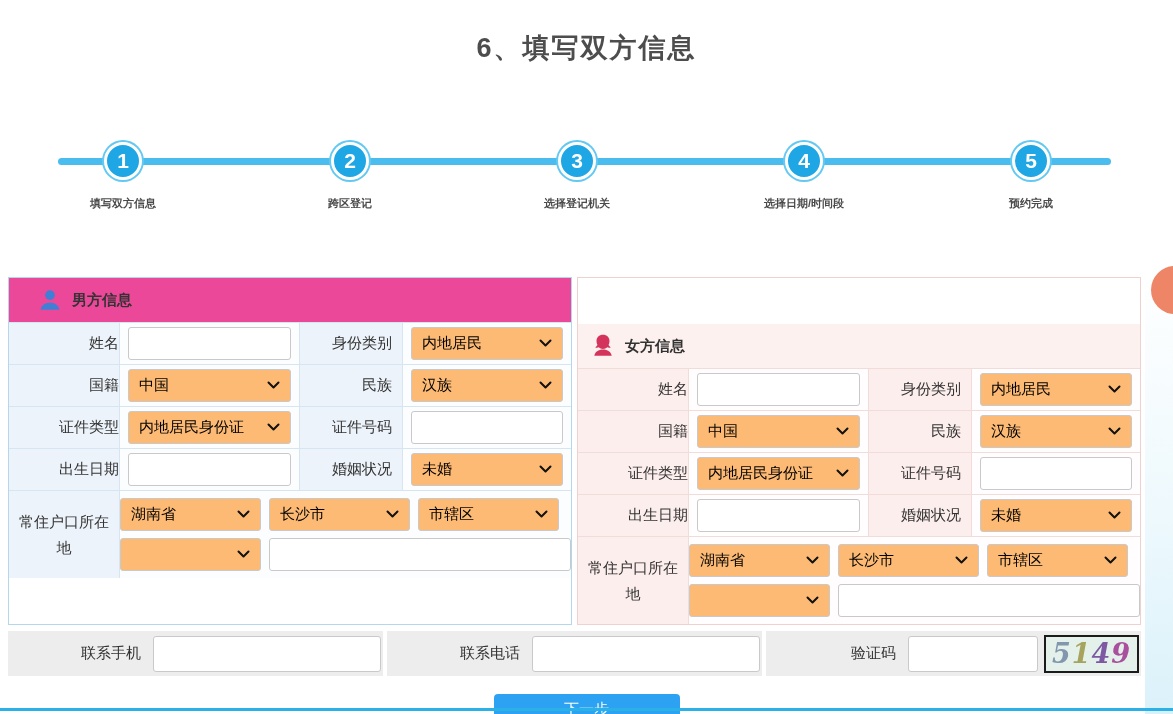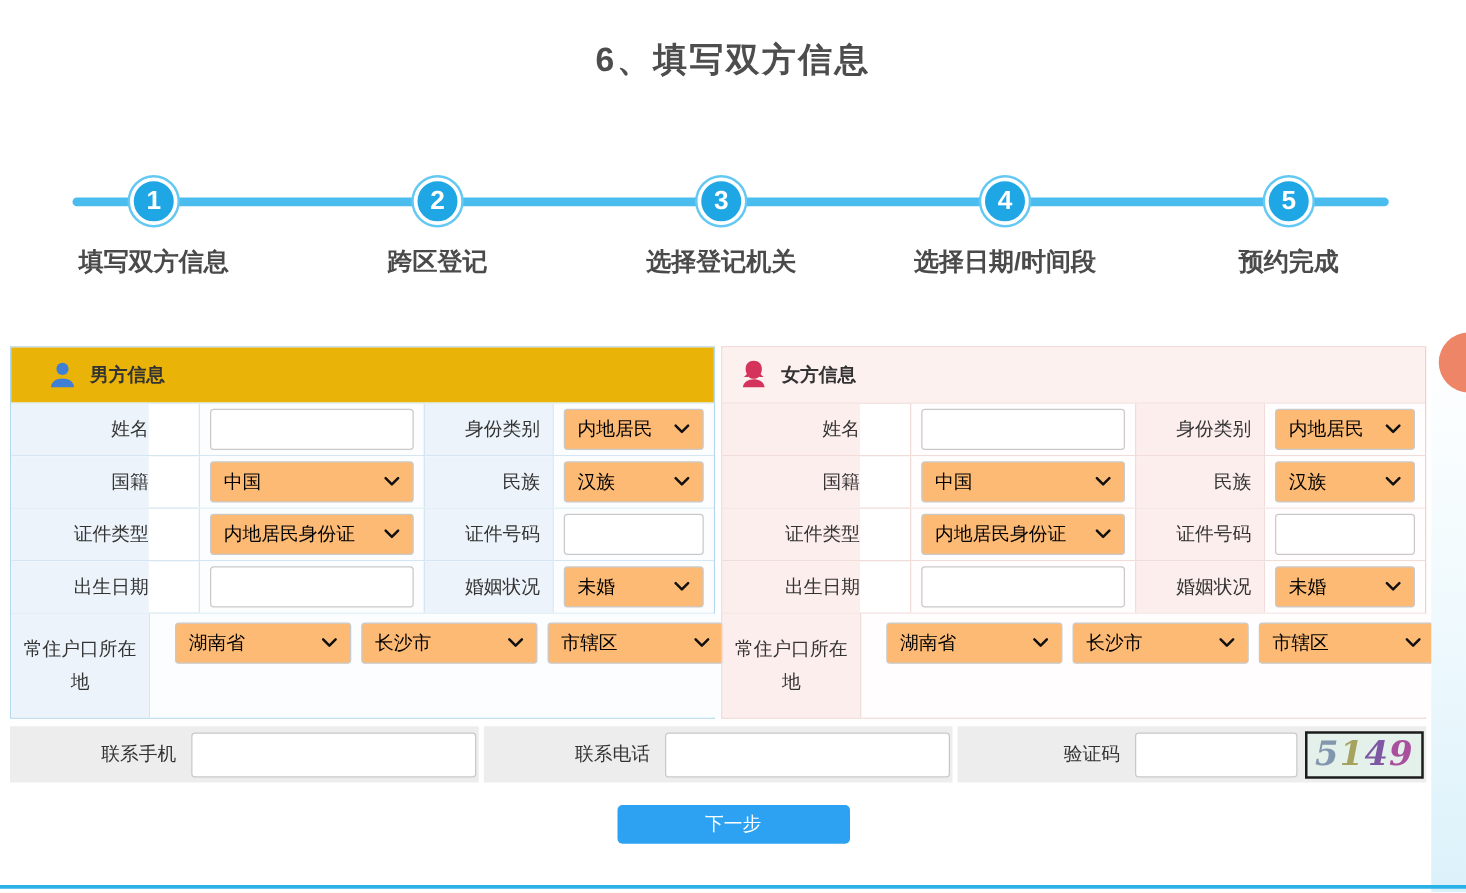--- a/index.html
+++ b/index.html
@@ -27,52 +27,52 @@
   }
   .steps { display: flex; justify-content: space-between; position: relative; }
   .step { width: 160px; display: flex; flex-direction: column; align-items: center; }
   .step-circle {
     width: 38px; height: 38px; border-radius: 50%;
     background: #1fa6e4; border: 3px solid #ffffff;
     box-shadow: 0 0 0 2px #63c8f2;
     color: #fff; font-size: 21px; font-weight: bold;
     display: flex; align-items: center; justify-content: center;
   }
-  .step-label { margin-top: 16px; font-size: 20px; font-weight: bold; color: #4a4a4a; white-space: nowrap; }
+  .step-label { margin-top: 16px; font-size: 11px; font-weight: bold; color: #4a4a4a; white-space: nowrap; }
   
   .main { margin: 49px 0 0 8px; width: 1133px; }
   .panels { display: flex; gap: 5px; }
   .panel { width: 564px; border: 1px solid; }
   .panel.male   { --div:#d5e6f2; --lbl:#edf3fa; --fld:#fbfdff; border-color:#b3d8ed; }
   .panel.female { --div:#f0dcd9; --lbl:#fceeec; --fld:#fffdfd; border-color:#eed2cf; }
-  .panel.male .phead   { background:#eab308;padding-left:28px; }
-  .panel.female .phead { background:#fdf1ef; }
+  .panel.male .phead   { background:#ec4899;padding-left:28px; }
+  .panel.female .phead { background:#fdf1ef;margin-top:46px; }
   .phead { height: 44px; display: flex; align-items: center; gap: 9px; padding-left: 12px; }
   .phead .ptitle { font-size: 15px; font-weight: bold; color: #333; }
   .picon { width: 26px; height: 26px; display: flex; }
   .prow { display: flex; border-top: 1px solid var(--div); min-height: 42px; }
   .cl {
     width: 110px; flex: none; background: var(--lbl);
     display: flex; align-items: center; justify-content: flex-end;
     font-size: 15px; color: #333;
   }
   .cl.center { justify-content: center; text-align: center; padding: 0 6px; line-height: 26px; }
   .cf {
     display: flex; align-items: center; padding: 0 8px;
     background: var(--fld); border-left: 1px solid var(--div);
   }
-  .cf.f1 { width: 180px; flex: none; margin-left: 40px; }
+  .cf.f1 { width: 180px; flex: none; }
   .cl2 { width: 103px; flex: none; border-left: 1px solid var(--div);
          background: var(--lbl); display: flex; align-items: center;
          justify-content: flex-end; padding-right: 10px; font-size: 15px; color: #333; }
   .cf.f2 { flex: 1; }
   .prow.residence { min-height: 84px; }
   .cf-res {
     flex: 1; border-left: 1px solid var(--div); background: var(--fld);
-    padding: 7px 20px; display: flex; justify-content: center; gap: 7px;
+    padding: 7px 0; display: flex; flex-direction: column; justify-content: center; gap: 7px;
   }
   .res-line { display: flex; gap: 8px; }
   
   .inp {
     width: 100%; height: 33px; border: 1px solid #c9c9c9; border-radius: 3px;
     font-size: 15px; padding: 0 8px; background: #fff; outline: none;
     font-family: "Liberation Sans", sans-serif;
   }
   .sel {
     width: 100%; height: 33px; border: 1px solid #c9c9c9; border-radius: 3px;

